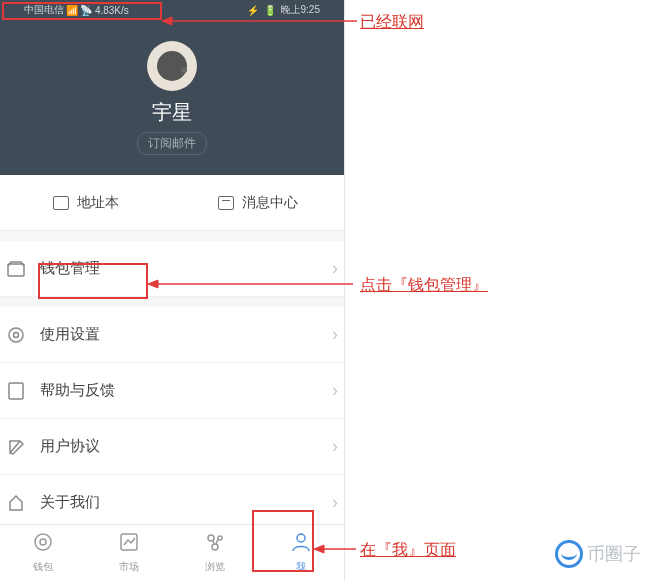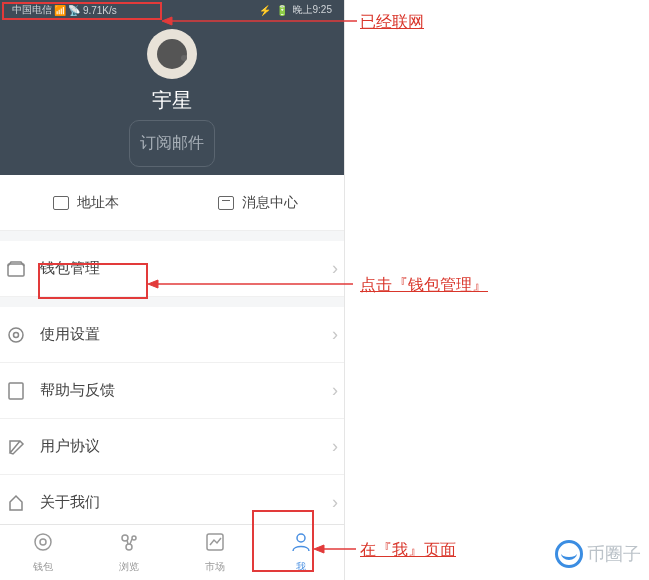--- a/index.html
+++ b/index.html
@@ -20,21 +20,21 @@
       border-right: 1px solid #e5e5e5;
     }
     .status-bar {
       height: 20px;
       background: #3f4b57;
       color: #d0d4d8;
       font-size: 10px;
       display: flex;
       justify-content: space-between;
       align-items: center;
-      padding: 0 12px;
+      padding: 0 24px;
     }
     .status-left { display: flex; align-items: center; gap: 2px; }
     .status-right { display: flex; align-items: center; gap: 4px; }
     .profile-section {
       background: #3f4b57;
       height: 155px;
       display: flex;
       flex-direction: column;
       align-items: center;
       justify-content: center;
@@ -64,25 +64,25 @@
       background: #666;
       position: absolute;
       right: 10px;
       bottom: 18px;
     }
     .username {
       font-size: 20px;
       margin-bottom: 6px;
     }
     .subscribe-btn {
-      font-size: 16px;
+      font-size: 12px;
       color: #a8b0b8;
       border: 1px solid #5a6570;
       border-radius: 10px;
-      padding: 12px 10px;
+      padding: 2px 10px;
     }
     .quick-row {
       display: flex;
       height: 56px;
       border-bottom: 1px solid #eee;
       background: #fff;
     }
     .quick-item {
       flex: 1;
       display: flex;
@@ -202,21 +202,21 @@
 </head>
 <body>
 
 <div class="phone">
 
   <div class="status-bar">
     <div class="status-left">
       <span>中国电信</span>
       <span>📶</span>
       <span>📡</span>
-      <span>9.71K/s</span>
+      <span>4.83K/s</span>
     </div>
     <div class="status-right">
       <span>⚡</span>
       <span>🔋</span>
       <span>晚上9:25</span>
     </div>
   </div>
 
   <div class="profile-section">
     <div class="avatar"></div>
@@ -293,40 +293,40 @@
 
   <div class="bottom-nav">
     <div class="nav-item">
       <span class="nav-icon">
         <svg width="22" height="22" viewBox="0 0 22 22">
             <circle cx="11" cy="11" r="8" fill="none" stroke="#999" stroke-width="1.5"></circle>
             <circle cx="11" cy="11" r="3" fill="none" stroke="#999" stroke-width="1.5"></circle>
           </svg>
       </span>
       <span>钱包</span>
+    </div>
+    <div class="nav-item">
+      <span class="nav-icon">
+        <svg width="22" height="22" viewBox="0 0 22 22">
+            <rect x="3" y="3" width="16" height="16" rx="2" fill="none" stroke="#999" stroke-width="1.5"></rect>
+            <path d="M6 14 L10 9 L13 12 L17 7" fill="none" stroke="#999" stroke-width="1.5"></path>
+          </svg>
+      </span>
+      <span>市场</span>
     </div>
     <div class="nav-item">
       <span class="nav-icon">
         <svg width="22" height="22" viewBox="0 0 22 22">
             <circle cx="7" cy="7" r="3" fill="none" stroke="#999" stroke-width="1.5"></circle>
             <circle cx="16" cy="7" r="2" fill="none" stroke="#999" stroke-width="1.5"></circle>
             <circle cx="11" cy="16" r="3" fill="none" stroke="#999" stroke-width="1.5"></circle>
             <path d="M9 9 L10 13 M14 8 L12 13" stroke="#999" stroke-width="1.5"></path>
           </svg>
       </span>
       <span>浏览</span>
-    </div>
-    <div class="nav-item">
-      <span class="nav-icon">
-        <svg width="22" height="22" viewBox="0 0 22 22">
-            <rect x="3" y="3" width="16" height="16" rx="2" fill="none" stroke="#999" stroke-width="1.5"></rect>
-            <path d="M6 14 L10 9 L13 12 L17 7" fill="none" stroke="#999" stroke-width="1.5"></path>
-          </svg>
-      </span>
-      <span>市场</span>
     </div>
     <div class="nav-item active">
       <span class="nav-icon">
         <svg width="22" height="22" viewBox="0 0 22 22">
             <circle cx="11" cy="7" r="4" fill="none" stroke="#4a90e2" stroke-width="1.5"></circle>
             <path d="M3 20 C3 14 19 14 19 20" fill="none" stroke="#4a90e2" stroke-width="1.5"></path>
           </svg>
       </span>
       <span>我</span>
     </div>

